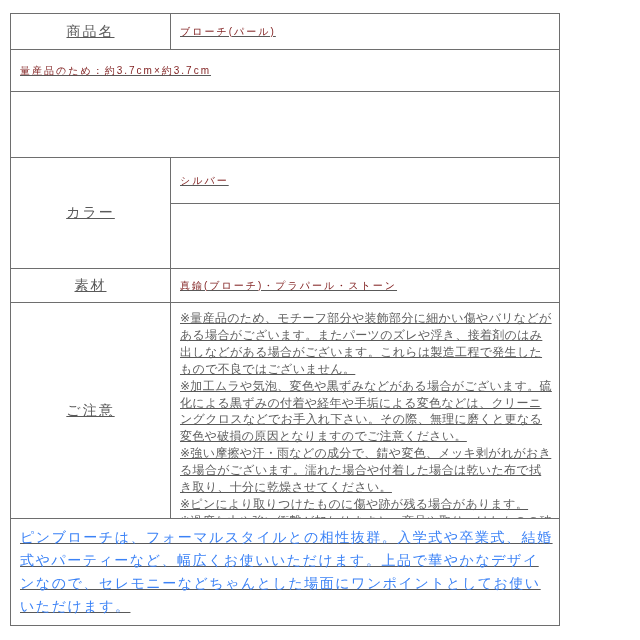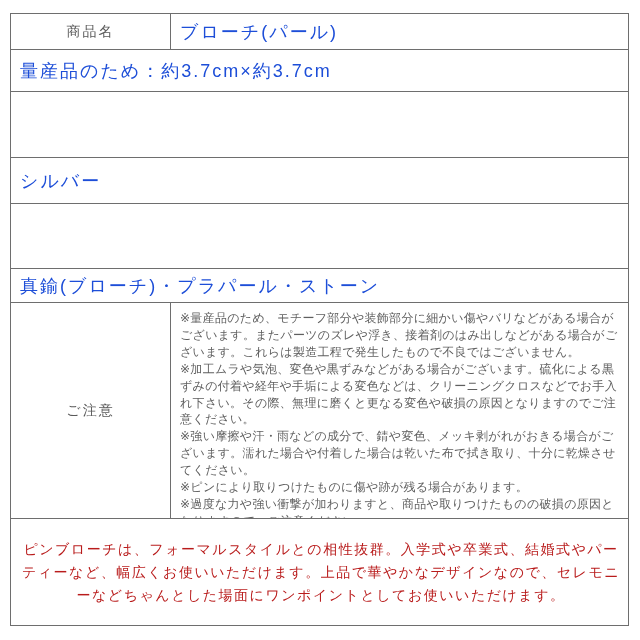--- a/index.html
+++ b/index.html
@@ -6,26 +6,27 @@
   body{
     width:640px;height:640px;
     background:#ffffff;
     font-family:"Liberation Sans","DejaVu Sans",sans-serif;
     color:#595959;
     overflow:hidden;
   }
   .spec-table{
     position:absolute;
     left:10px;top:13px;
-    width:619px;height:613px;
+    width:550px;height:613px;
     border:1px solid #6e6e6e;
     box-sizing:border-box;
     display:flex;
     flex-direction:column;
     background:#ffffff;
+    text-decoration:underline;
   }
   .row{
     display:flex;
     border-bottom:1px solid #6e6e6e;
     box-sizing:border-box;
     flex:0 0 auto;
   }
   .row:last-child{border-bottom:none;flex:1 1 auto;}
   .label-cell{
     width:160px;
@@ -43,23 +44,23 @@
     flex:1 1 auto;
     display:flex;
     flex-direction:column;
     min-width:0;
     box-sizing:border-box;
   }
   .value-main{
     display:flex;
     align-items:center;
     padding-left:9px;
-    font-size:18px;
+    font-size:10px;
     letter-spacing:2px;
-    color:#1d4ed8;
+    color:#7f1d1d;
     box-sizing:border-box;
   }
   .value-main.single{flex:1 1 auto;}
   .value-main.sub{border-bottom:1px solid #6e6e6e;}
   .value-notes{
     flex:1 1 auto;
     padding:7px 6px 0 9px;
     font-size:12px;
     line-height:17px;
     letter-spacing:0.3px;
@@ -75,23 +76,22 @@
   .row-color .value-main{height:46px;text-align:right;}
   .row-material{height:34px;}
   .row-caution{height:216px;}
   .row-caution .value-notes{line-height:16.9px;}
   .row-remarks .value-area{justify-content:center;}
   .remarks-text{
     padding:0 6px 0 9px;
     font-size:14px;
     line-height:23px;
     letter-spacing:1.5px;
-    color:#b91c1c;
+    color:#3b82f6;
     white-space:pre-wrap;
-    text-align:center;
   }
 </style>
 </head>
 <body>
 
 <div class="spec-table">
 
   <div class="row row-name">
     <div class="label-cell">商品名</div>
     <div class="value-area">
@@ -99,26 +99,28 @@
     </div>
   </div>
 
   <div class="row row-size">
     <div class="value-area">
       <div class="value-main sub">量産品のため：約3.7cm×約3.7cm</div>
     </div>
   </div>
 
   <div class="row row-color">
+    <div class="label-cell">カラー</div>
     <div class="value-area">
       <div class="value-main sub">シルバー</div>
     </div>
   </div>
 
   <div class="row row-material">
+    <div class="label-cell">素材</div>
     <div class="value-area">
       <div class="value-main single">真鍮(ブローチ)・プラパール・ストーン</div>
     </div>
   </div>
 
   <div class="row row-caution">
     <div class="label-cell">ご注意</div>
     <div class="value-area">
       <div class="value-notes">※量産品のため、モチーフ部分や装飾部分に細かい傷やバリなどがある場合がございます。またパーツのズレや浮き、接着剤のはみ出しなどがある場合がございます。これらは製造工程で発生したもので不良ではございません。
 ※加工ムラや気泡、変色や黒ずみなどがある場合がございます。硫化による黒ずみの付着や経年や手垢による変色などは、クリーニングクロスなどでお手入れ下さい。その際、無理に磨くと更なる変色や破損の原因となりますのでご注意ください。

